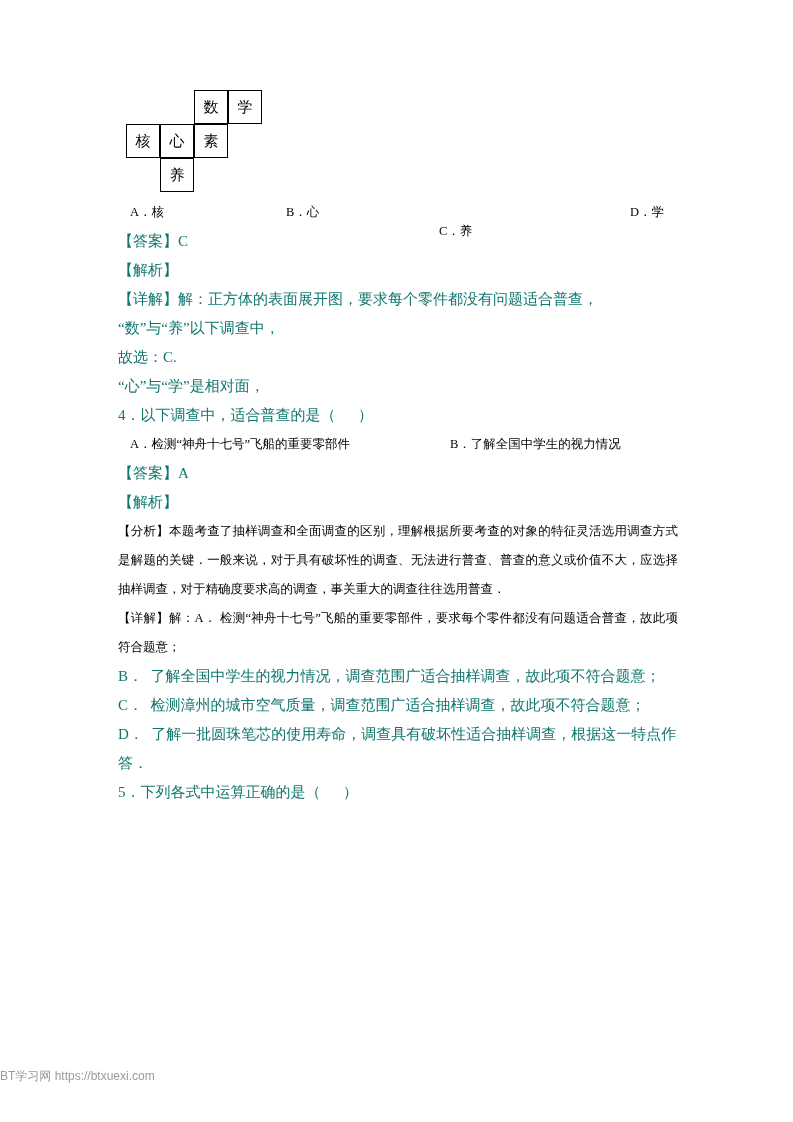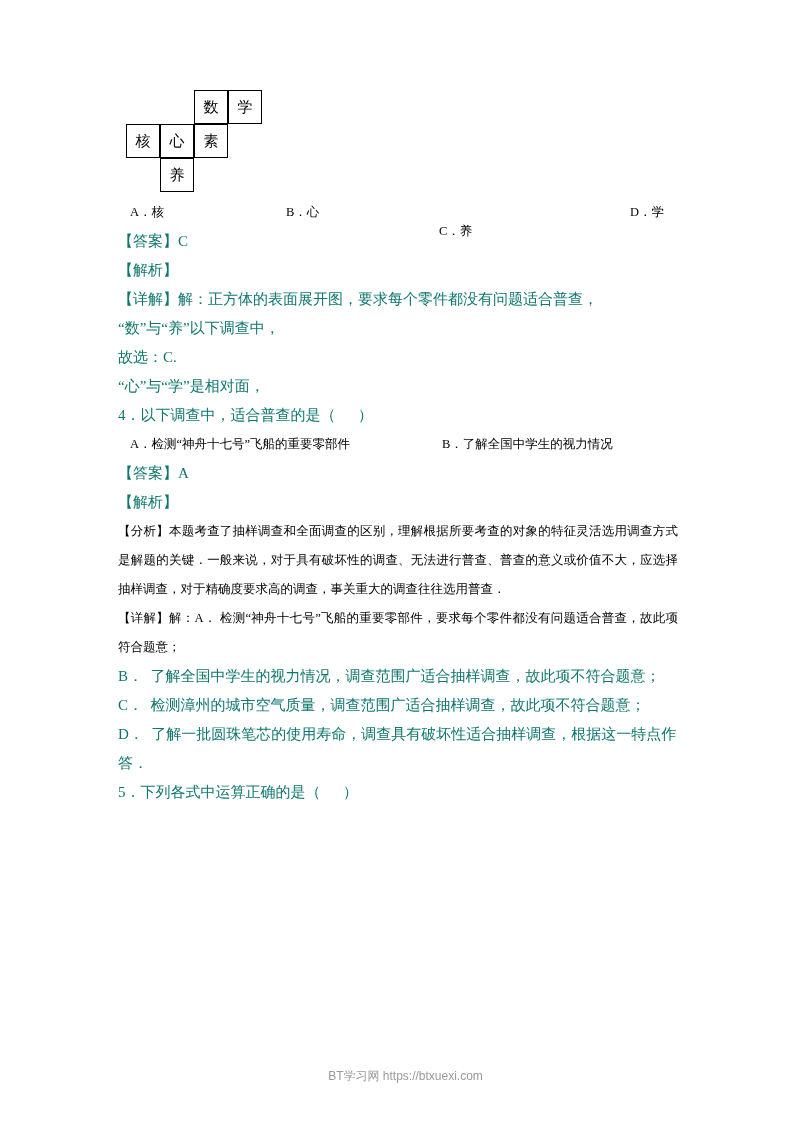--- a/index.html
+++ b/index.html
@@ -80,34 +80,34 @@
     position: relative;
     height: 29px;
     font-size: 12.5px;
     line-height: 29px;
   }
   .opts2 span {
     position: absolute;
     top: 0;
   }
   .h1 { left: 12px; }
-  .h2 { left: 324px; }
+  .h2 { left: 332px; }
   .para {
     font-size: 12.5px;
     line-height: 29px;
     text-align: justify;
   }
 
   
   .footer {
     position: absolute;
-    left: 18px;
+    left: 0;
     right: 0;
     top: 1068px;
-    text-align: center;
+    text-align: left;
     font-size: 12px;
     color: #9a9a9a;
     font-family: "Liberation Sans", sans-serif;
   }
 </style>
 </head>
 <body>
 
 <div class="page">
 

